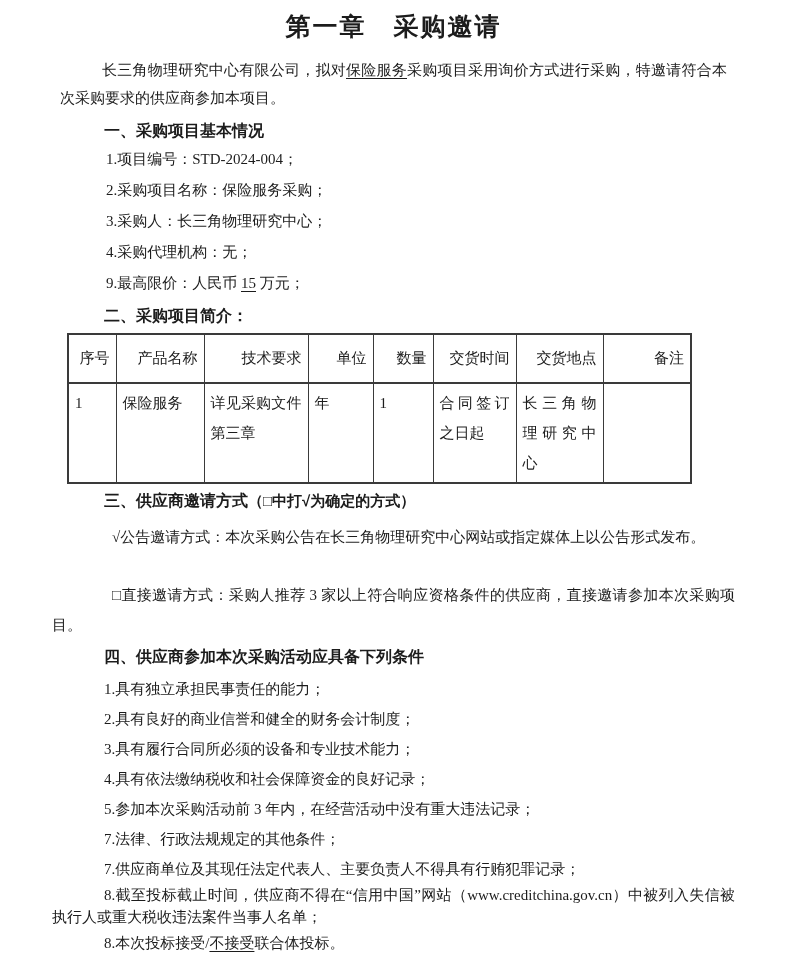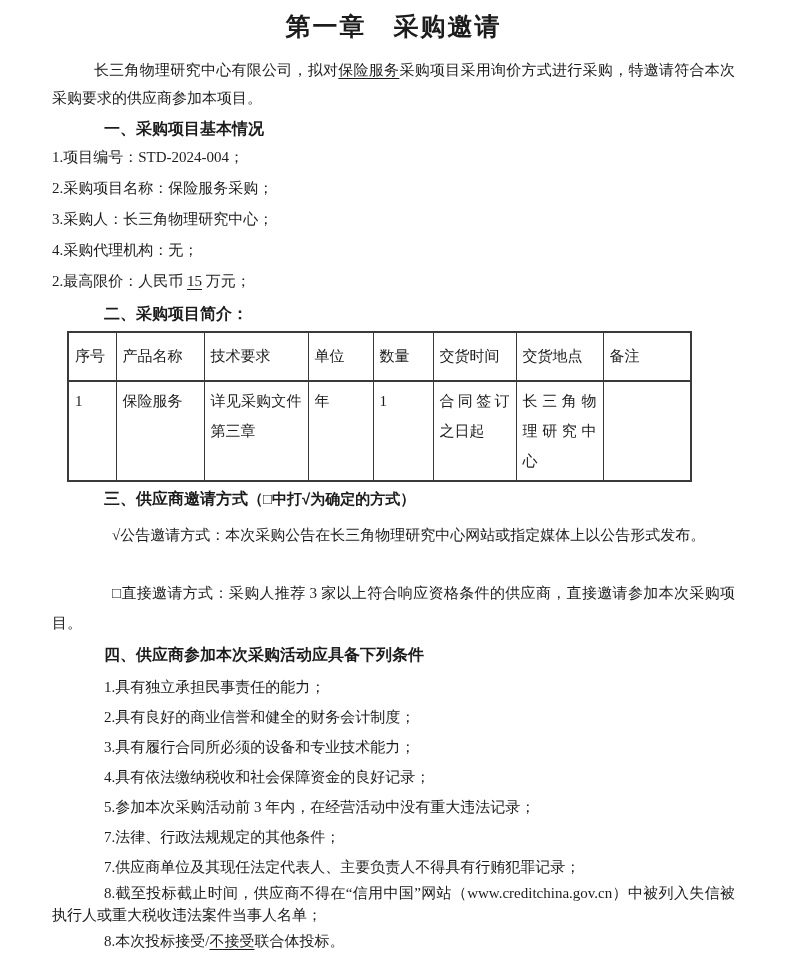--- a/index.html
+++ b/index.html
@@ -17,54 +17,55 @@
   }
   h1.chapter-title {
     font-size: 25px;
     font-weight: bold;
     text-align: center;
     margin: 0 0 12px 0;
     line-height: 34px;
     letter-spacing: 2px;
   }
   p.intro {
-    margin: 0;
+    margin: 8px;
     line-height: 28px;
     text-align: justify;
     text-indent: 42px;
   }
   h2.sec {
     font-size: 16px;
     font-weight: bold;
     margin: 6px 0 0 52px;
     line-height: 22px;
     font-family: "Liberation Sans", sans-serif;
   }
   h2.sec .note { font-size: 15px; }
   .num-item {
+    margin-left: 54px;
     line-height: 31px;
   }
   .s4 .num-item { line-height: 30px; margin-left: 52px; }
   .u { text-decoration: underline; text-underline-offset: 3px; }
   table.ptable {
     border-collapse: collapse;
     margin: 6px 0 0 15px;
     table-layout: fixed;
     width: 623px;
     border: 2px solid #3a3a3a;
   }
   table.ptable th, table.ptable td {
     border: 1px solid #3a3a3a;
     font-weight: normal;
     font-size: 15px;
     padding: 4px 6px;
     overflow: hidden;
   }
   table.ptable thead th {
-    text-align: left;
+    text-align: right;
     height: 49px;
     border-bottom: 2px solid #3a3a3a;
   }
   table.ptable tbody td {
     vertical-align: top;
     text-align: left;
     height: 86px;
     line-height: 30px;
     text-align: justify;
   }
@@ -97,21 +98,21 @@
 
   <p class="intro"><span>长三角物理研究中心有限公司，拟对</span><span class="u">保险服务</span><span>采购项目采用询价方式进行采购，特邀请符合本次采购要求的供应商参加本项目。</span></p>
 
   <h2 class="sec sec1">一、采购项目基本情况</h2>
 
   <div class="s1-items">
     <div class="num-item">1.项目编号：STD-2024-004；</div>
     <div class="num-item">2.采购项目名称：保险服务采购；</div>
     <div class="num-item">3.采购人：长三角物理研究中心；</div>
     <div class="num-item">4.采购代理机构：无；</div>
-    <div class="num-item"><span>2.最高限价：人民币 </span><span class="u">15</span><span> 万元；</span></div>
+    <div class="num-item"><span>9.最高限价：人民币 </span><span class="u">15</span><span> 万元；</span></div>
   </div>
 
   <h2 class="sec sec2">二、采购项目简介：</h2>
 
   <table class="ptable">
     <colgroup>
       <col style="width:48px">
         <col style="width:88px">
         <col style="width:104px">
         <col style="width:65px">

